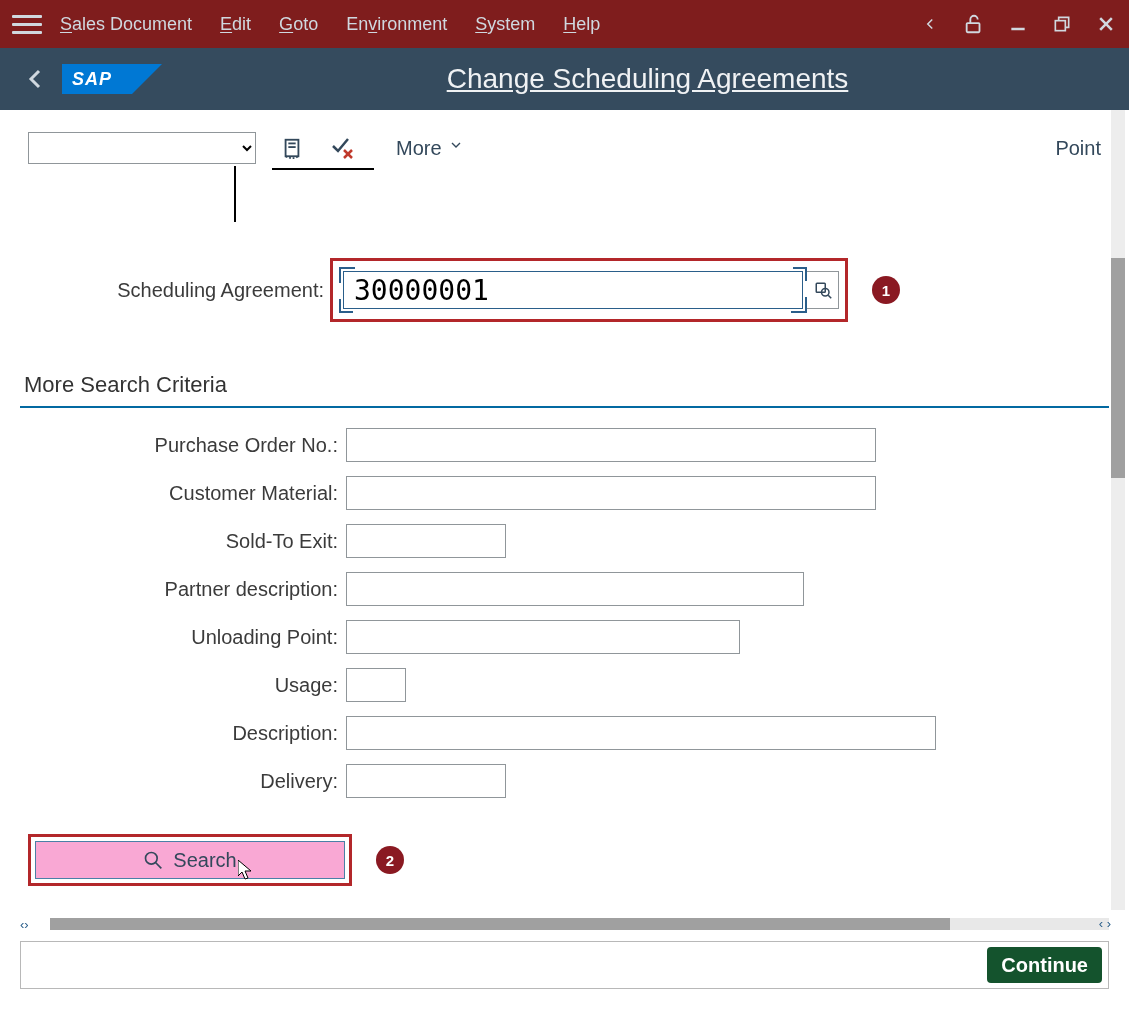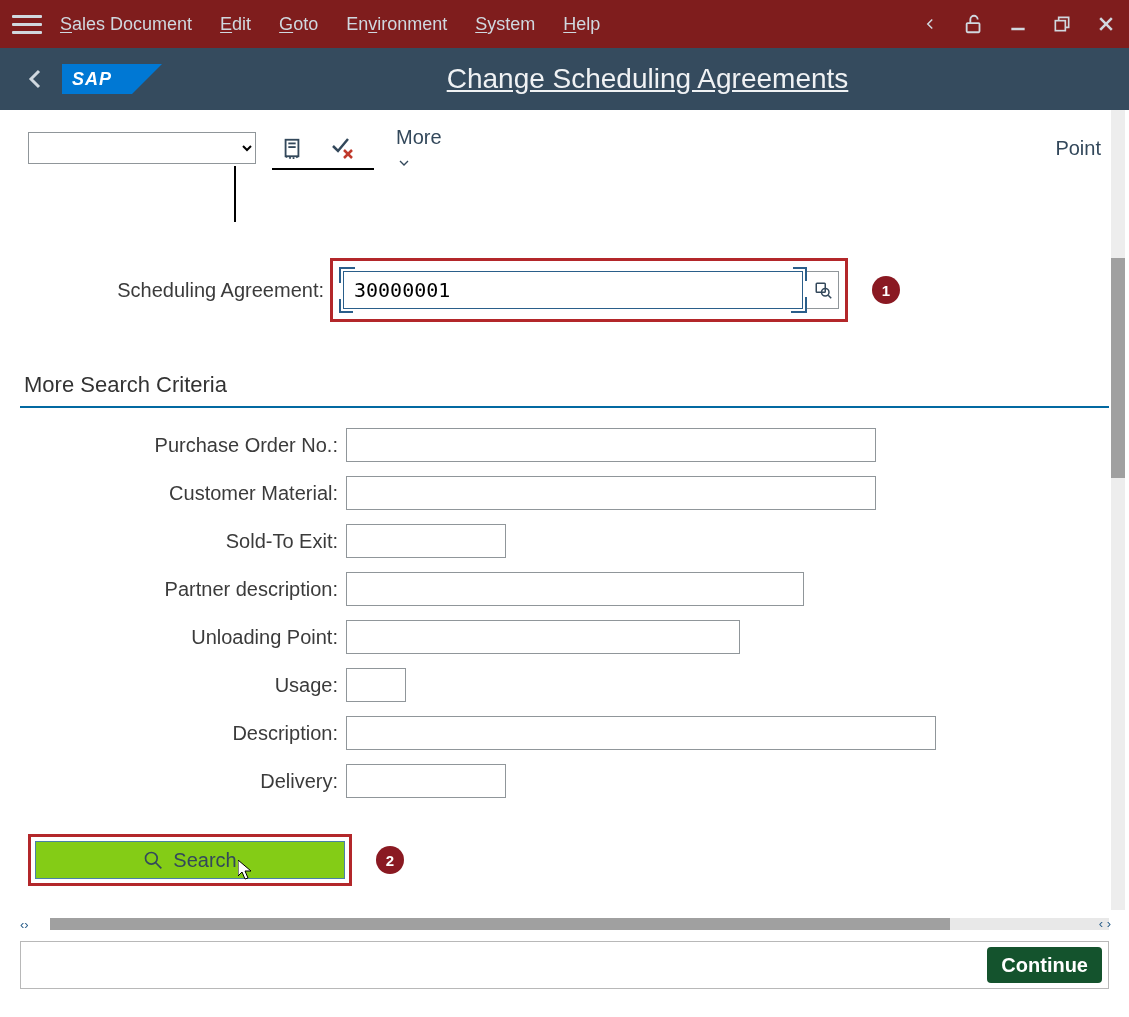--- a/index.html
+++ b/index.html
@@ -85,21 +85,20 @@
     display:flex;align-items:center;justify-content:center;
     cursor:pointer;
     color: #33485b;
   }
   .more-btn {
     margin-left: 40px;
     color: #33485b;
     font-size: 20px;
     display:flex; align-items:flex-start; gap:6px;
     cursor:pointer;
-    flex-direction:column;
   }
   .exit-link {
     margin-left:auto;
     color:#33485b;
     font-size:20px;
     cursor:pointer;
   }
   .toolbar-underline {
     position:absolute;
     left: 272px; top: 58px;
@@ -131,21 +130,21 @@
   }
   .sa-highlight {
     border: 3px solid #B3272A;
     padding: 6px;
     display:flex;
     align-items:center;
   }
   .sa-input {
     width: 460px; height: 38px;
     border: 1px solid #2a5e8a;
-    font-size: 20px;
+    font-size: 28px;
     padding: 0 10px;
     font-family: monospace;
   }
   .sa-lookup {
     width: 32px; height: 38px;
     border:1px solid #90969a;
     border-left:none;
     display:flex;align-items:center;justify-content:center;
     cursor:pointer;
   }
@@ -215,21 +214,21 @@
   }
   .search-highlight {
     border: 3px solid #B3272A;
     padding: 4px;
     display:inline-block;
     margin-left: 8px;
   }
   .search-btn {
     width: 310px; height: 38px;
     border: 1px solid #4a80a6;
-    background: #84cc16;
+    background: #f9a8d4;
     display:flex;align-items:center;justify-content:center;
     gap: 10px;
     font-size: 20px;
     color:#33485b;
     cursor:pointer;
     position:relative;
   }
   .cursor-arrow {
     position:absolute;
     left: 202px; top: 18px;

